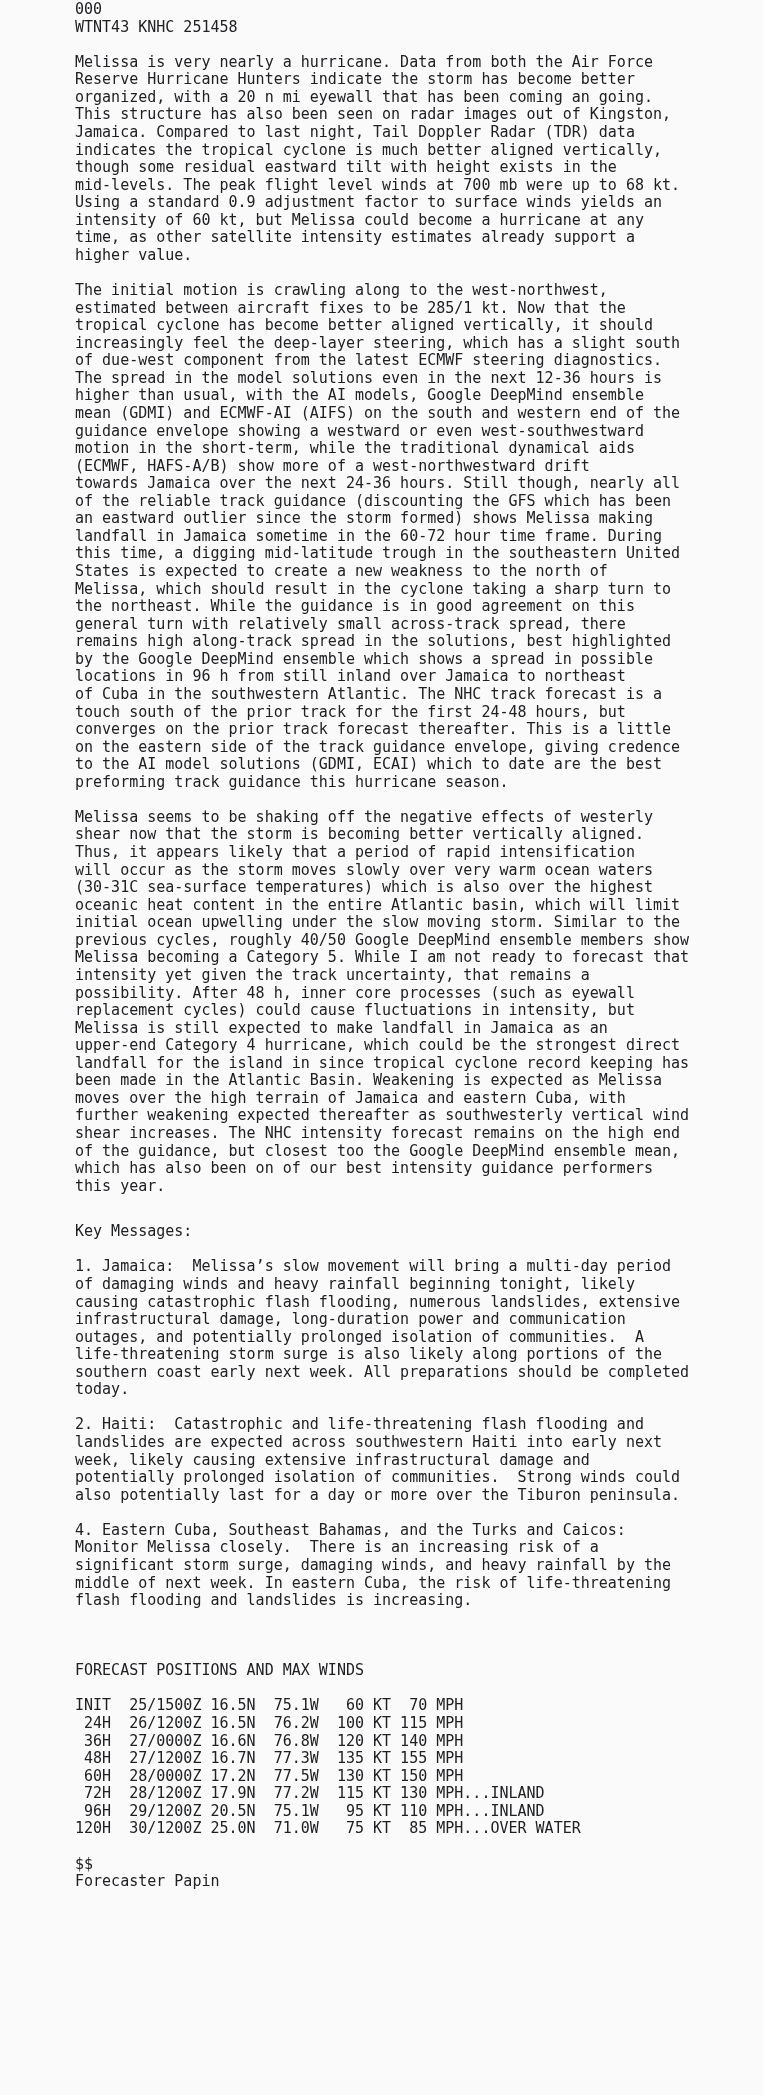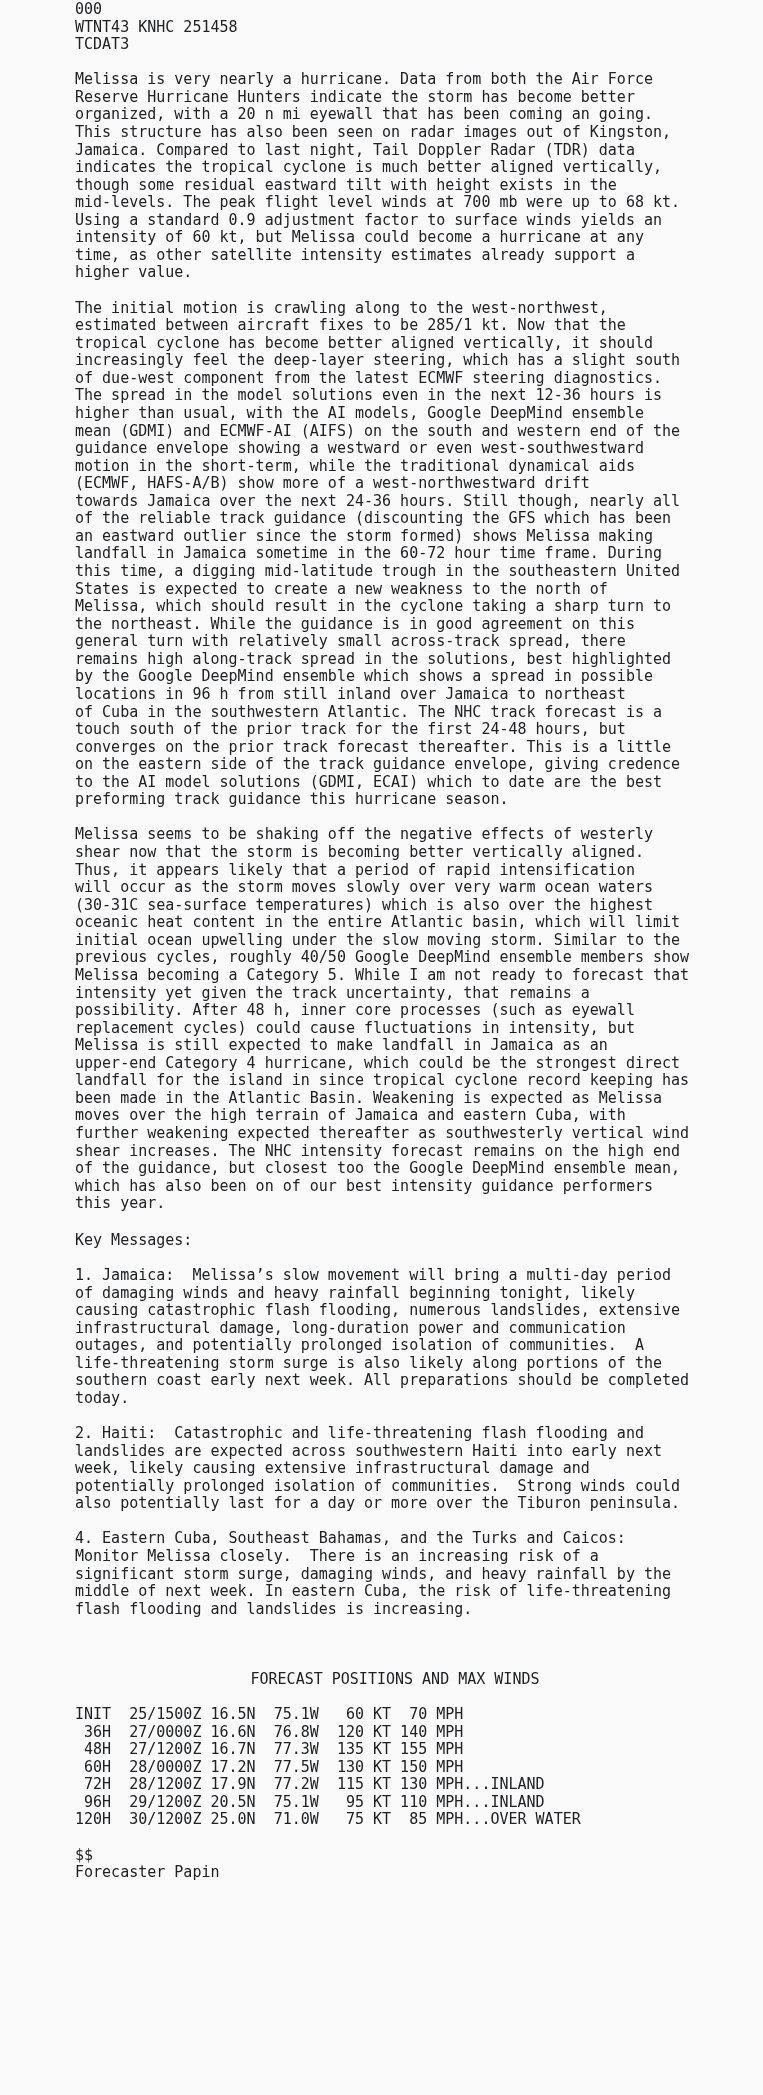--- a/index.html
+++ b/index.html
@@ -22,32 +22,31 @@
   }
   pre, .line {
     margin: 0;
     padding: 0;
     font: inherit;
     white-space: pre;
     color: inherit;
   }
   
   .g1 { margin-top: 17.57px; }
-  .g2 { margin-top: 19px; }
-  .g3 { margin-top: 52.71px; text-align: center; }
+  .g2 { margin-top: 28px; }
+  .g3 { margin-top: 52.71px; }
 </style>
 </head>
 <body>
 
 <main class="page">
 
   <div class="block">
     <div class="line">000</div>
     <div class="line">WTNT43 KNHC 251458</div>
-    <div class="line">TCDAT3</div>
   </div>
 
 
   <pre class="g1">Melissa is very nearly a hurricane. Data from both the Air Force
 Reserve Hurricane Hunters indicate the storm has become better
 organized, with a 20 n mi eyewall that has been coming an going.
 This structure has also been seen on radar images out of Kingston,
 Jamaica. Compared to last night, Tail Doppler Radar (TDR) data
 indicates the tropical cyclone is much better aligned vertically,
 though some residual eastward tilt with height exists in the
@@ -126,20 +125,21 @@
   <pre class="g1">4. Eastern Cuba, Southeast Bahamas, and the Turks and Caicos:
 Monitor Melissa closely.  There is an increasing risk of a
 significant storm surge, damaging winds, and heavy rainfall by the
 middle of next week. In eastern Cuba, the risk of life-threatening
 flash flooding and landslides is increasing.</pre>
 
   <div class="line g3">FORECAST POSITIONS AND MAX WINDS</div>
 
   <div class="block g1">
     <div class="line">INIT  25/1500Z 16.5N  75.1W   60 KT  70 MPH</div>
+    <div class="line"> 24H  26/1200Z 16.5N  76.2W  100 KT 115 MPH</div>
     <div class="line"> 36H  27/0000Z 16.6N  76.8W  120 KT 140 MPH</div>
     <div class="line"> 48H  27/1200Z 16.7N  77.3W  135 KT 155 MPH</div>
     <div class="line"> 60H  28/0000Z 17.2N  77.5W  130 KT 150 MPH</div>
     <div class="line"> 72H  28/1200Z 17.9N  77.2W  115 KT 130 MPH...INLAND</div>
     <div class="line"> 96H  29/1200Z 20.5N  75.1W   95 KT 110 MPH...INLAND</div>
     <div class="line">120H  30/1200Z 25.0N  71.0W   75 KT  85 MPH...OVER WATER</div>
   </div>
 
   <div class="block g1">
     <div class="line">$$</div>

